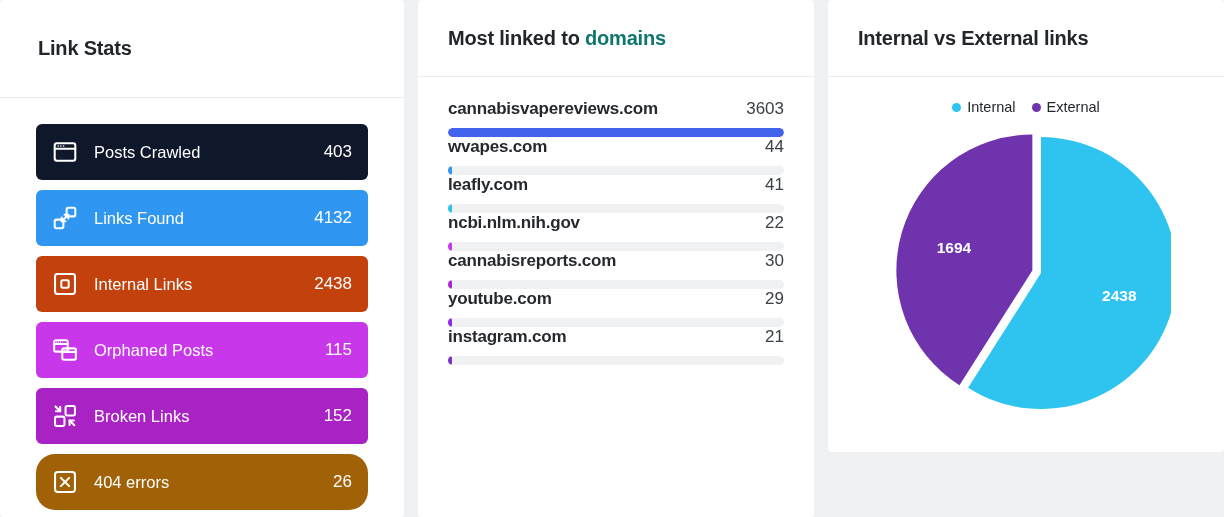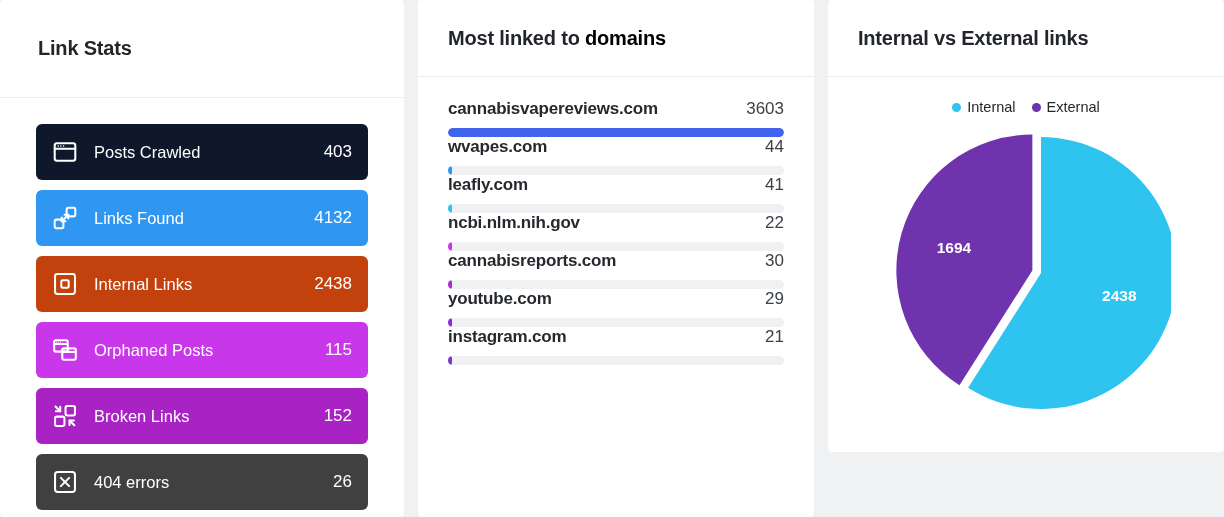--- a/index.html
+++ b/index.html
@@ -29,21 +29,21 @@
     border-bottom: 1px solid #ecedef;
     display: flex;
     align-items: center;
   }
   .card-title {
     font-size: 20px;
     font-weight: bold;
     color: #22262b;
     letter-spacing: -0.2px;
   }
-  .title-accent { color: #000000; }
+  .title-accent { color: #0f766e; }
 
   
   .panel-stats { width: 404px; height: 517px; }
   .panel-stats .card-head { height: 98px; padding: 0 38px; }
   .stats-body { padding: 26px 36px 0 36px; }
   .stat-row {
     height: 56px;
     border-radius: 6px;
     display: flex;
     align-items: center;
@@ -200,21 +200,21 @@
               <rect x="2.8" y="12.6" width="8.7" height="8.7" rx="1.6" fill="none" stroke="#fff" stroke-width="1.9" stroke-linecap="round" stroke-linejoin="round"></rect>
               <line x1="3.2" y1="3.2" x2="7.6" y2="7.6" fill="none" stroke="#fff" stroke-width="1.9" stroke-linecap="round" stroke-linejoin="round"></line>
               <polyline points="7.6,3.6 7.6,7.6 3.6,7.6" fill="none" stroke="#fff" stroke-width="1.9" stroke-linecap="round" stroke-linejoin="round"></polyline>
               <line x1="20.6" y1="20.6" x2="16.2" y2="16.2" fill="none" stroke="#fff" stroke-width="1.9" stroke-linecap="round" stroke-linejoin="round"></line>
               <polyline points="16.2,20.2 16.2,16.2 20.2,16.2" fill="none" stroke="#fff" stroke-width="1.9" stroke-linecap="round" stroke-linejoin="round"></polyline>
             </svg>
           </span>
           <span class="stat-label">Broken Links</span>
           <span class="stat-value">152</span>
         </div>
-        <div class="stat-row" style="background: #404040;">
+        <div class="stat-row" style="background: #a16207; border-radius: 19px;">
           <span class="stat-icon">
             <svg width="26" height="26" viewBox="0 0 24 24">
               <rect x="2.8" y="2.8" width="18.4" height="18.4" rx="2.4" fill="none" stroke="#fff" stroke-width="1.9" stroke-linecap="round" stroke-linejoin="round"></rect>
               <line x1="8.2" y1="8.2" x2="15.8" y2="15.8" fill="none" stroke="#fff" stroke-width="1.9" stroke-linecap="round" stroke-linejoin="round"></line>
               <line x1="15.8" y1="8.2" x2="8.2" y2="15.8" fill="none" stroke="#fff" stroke-width="1.9" stroke-linecap="round" stroke-linejoin="round"></line>
             </svg>
           </span>
           <span class="stat-label">404 errors</span>
           <span class="stat-value">26</span>
         </div>

